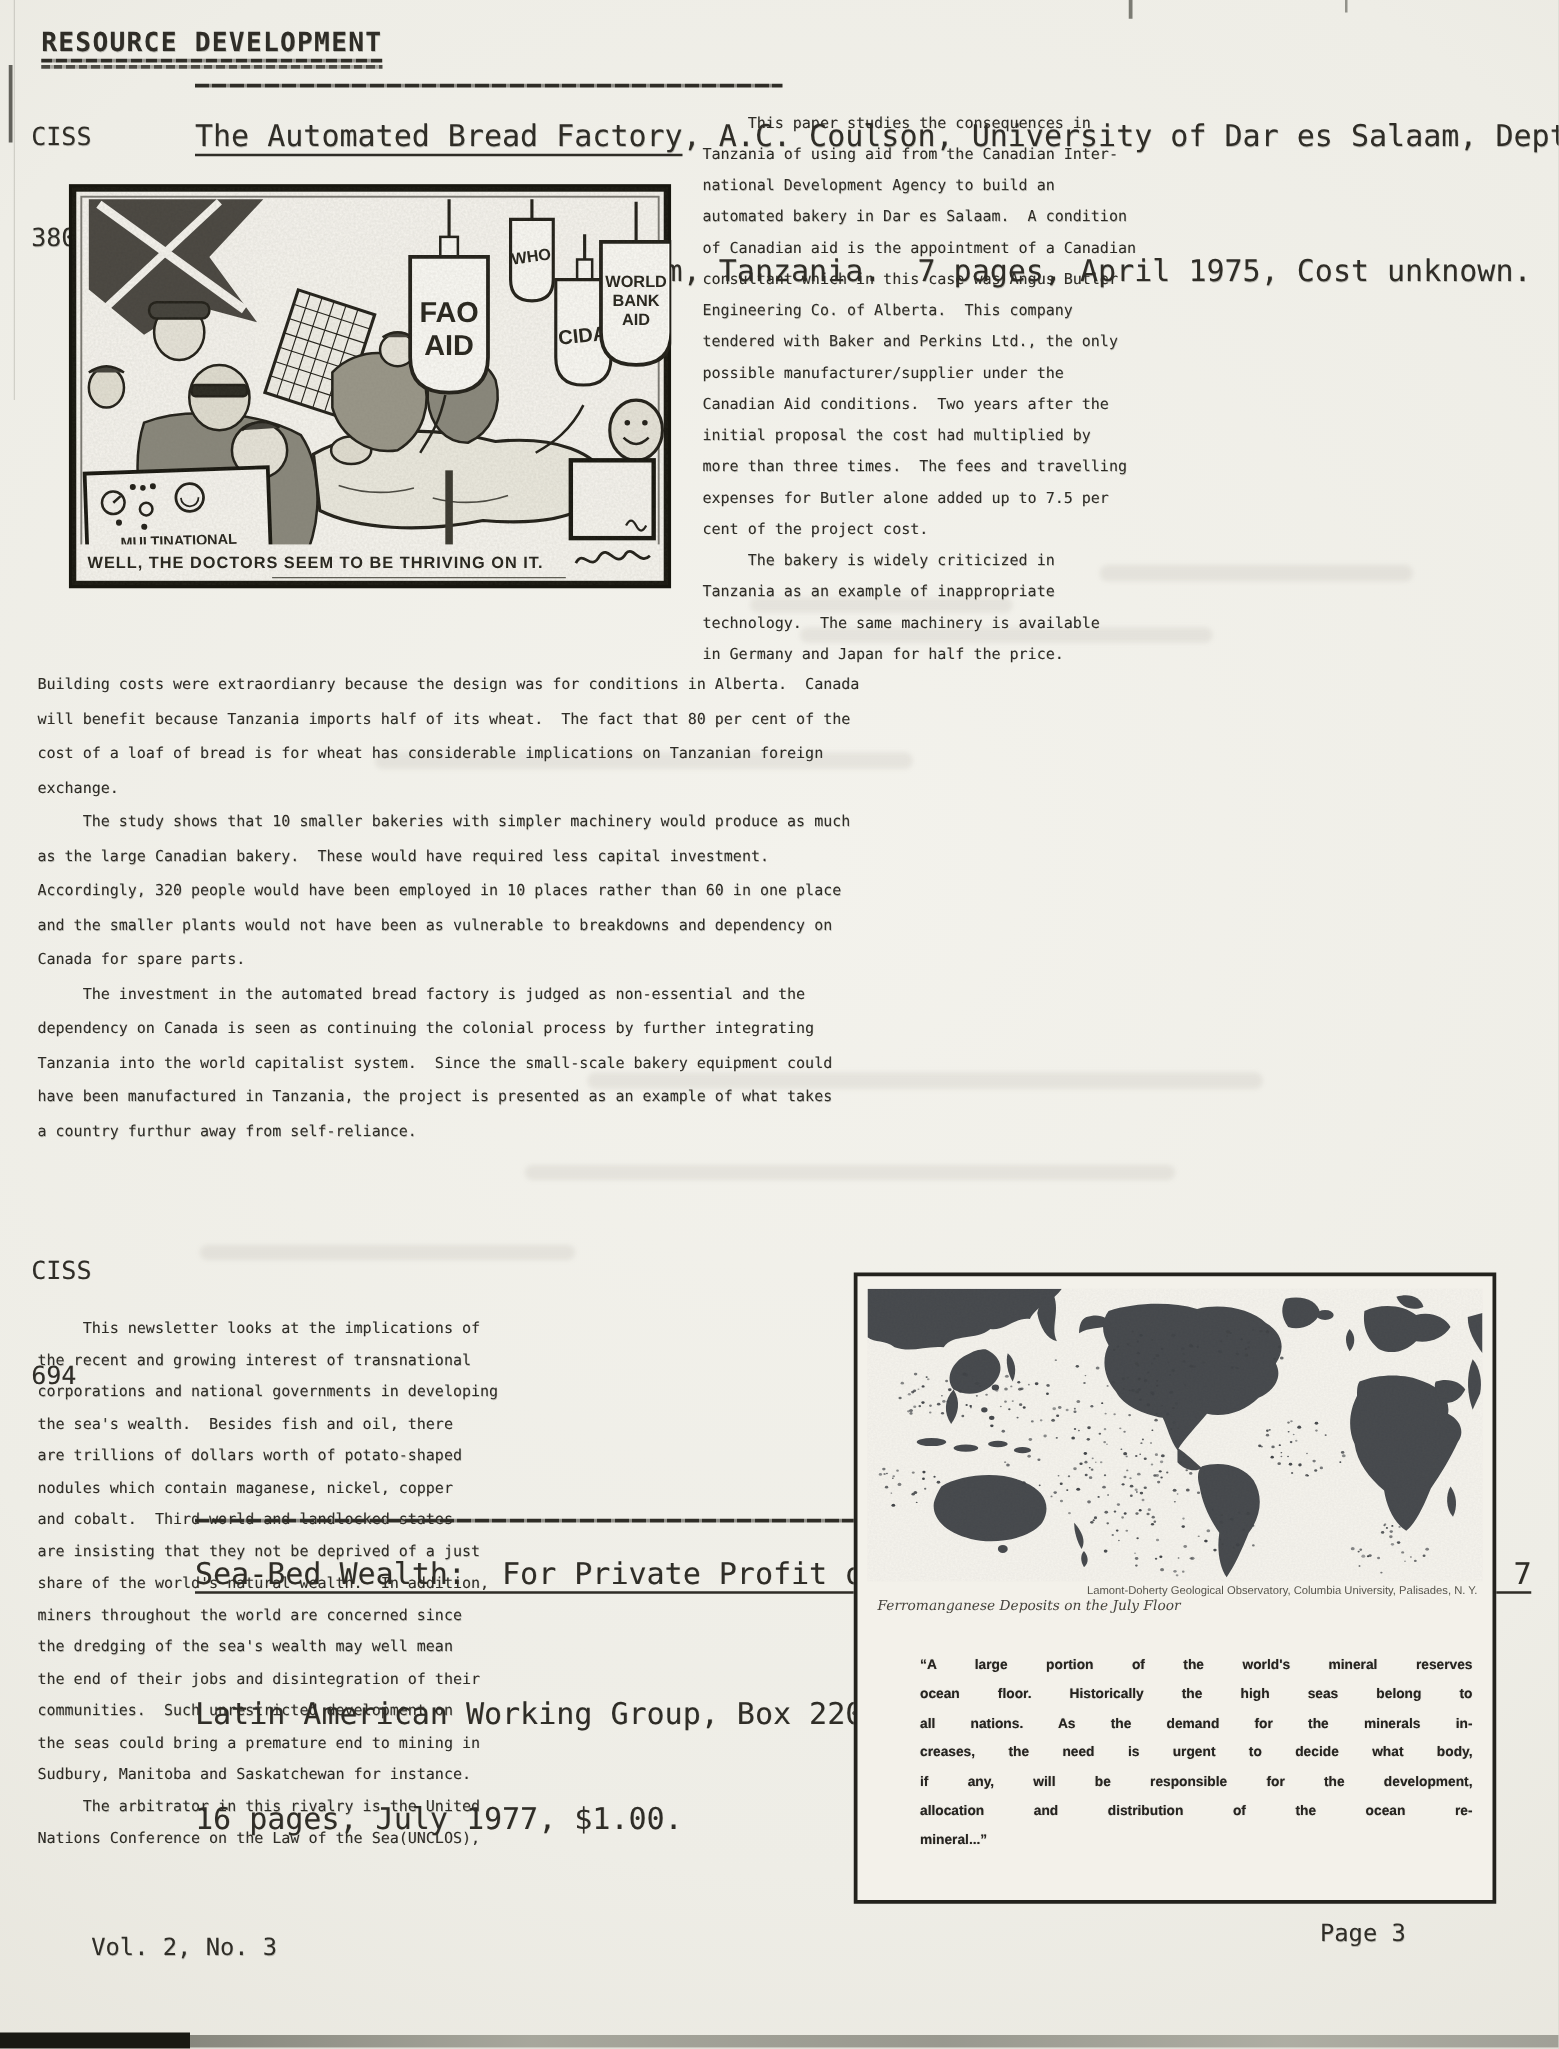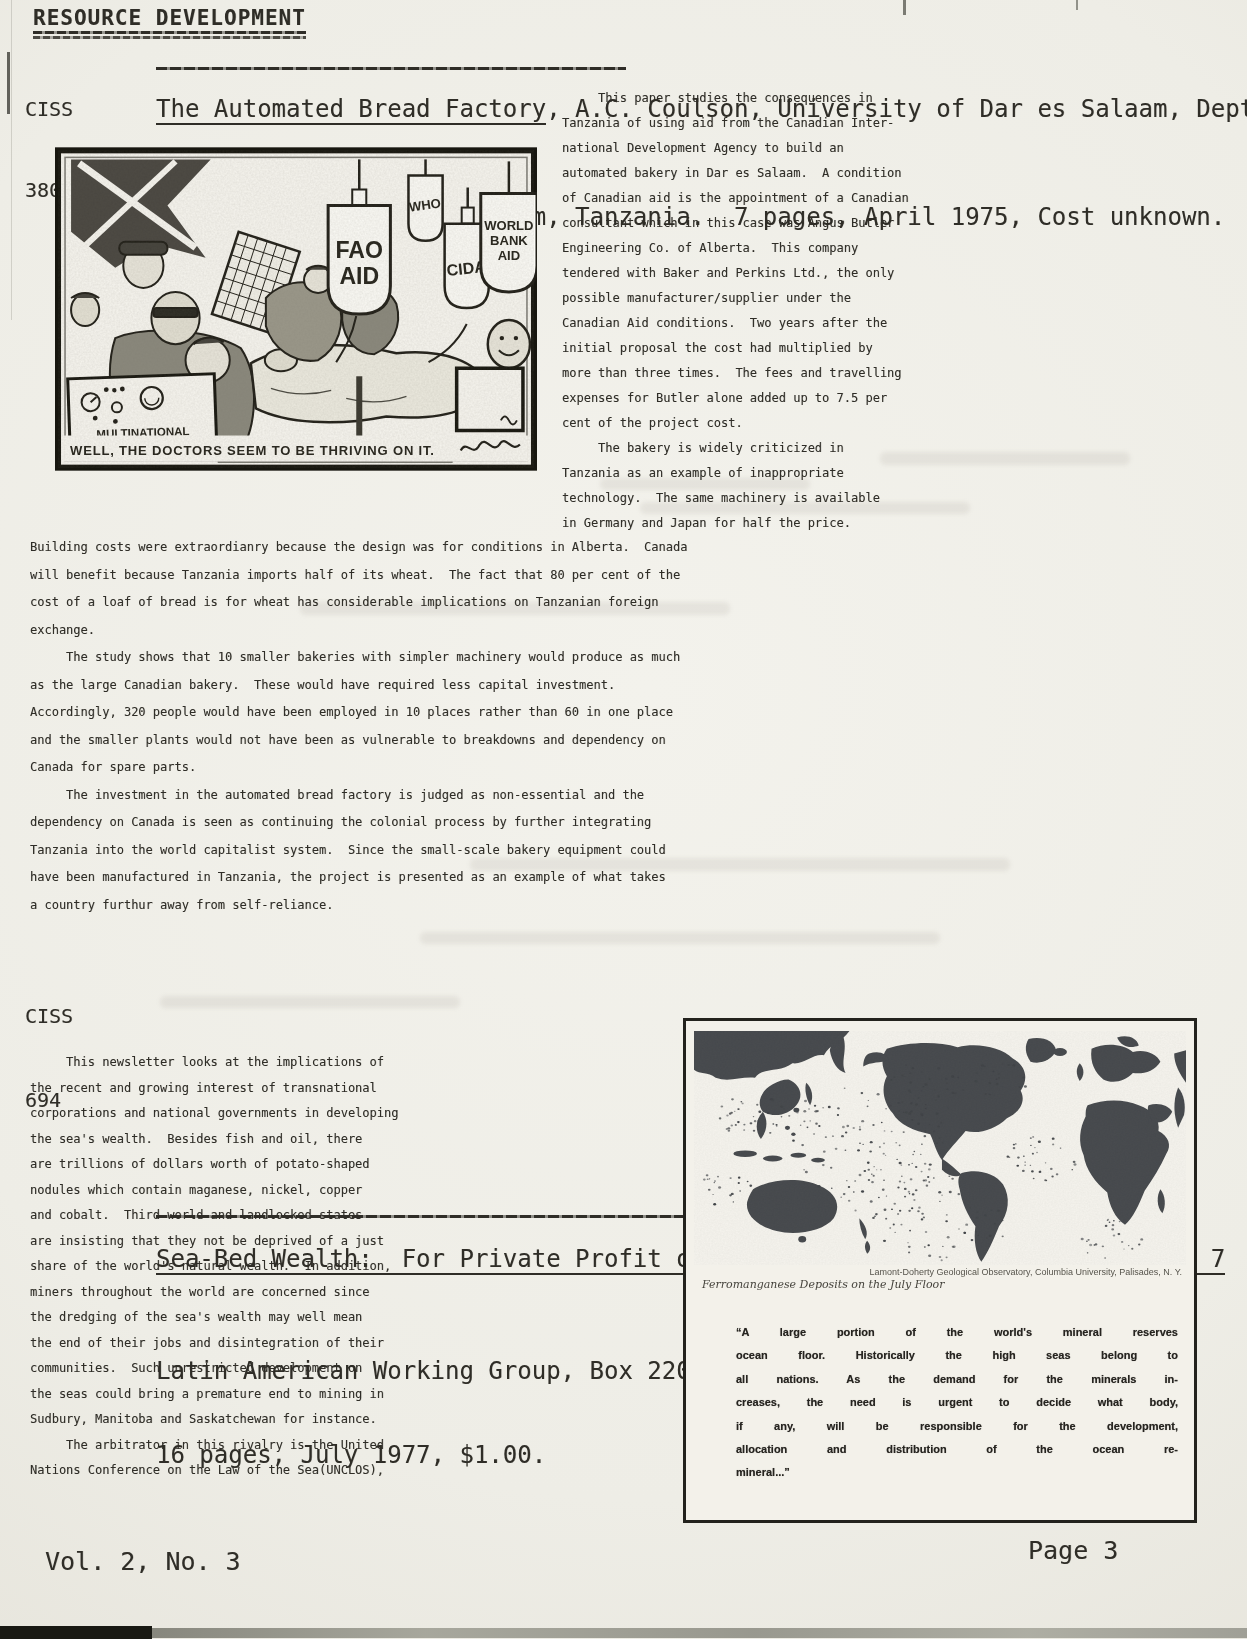--- a/index.html
+++ b/index.html
@@ -33,21 +33,21 @@
   .map-credit{font-family:"Liberation Sans",sans-serif;font-size:9px;color:#56544c;
     text-align:right;margin:2px 12px 0 0;}
   .map-caption{font-family:"DejaVu Serif",serif;font-style:italic;font-size:11px;
     color:#45433c;margin:1px 0 0 16px;}
   .quote{margin:30px 16px 0 50px;font-family:"Liberation Sans",sans-serif;
     font-weight:bold;font-size:11px;line-height:23.4px;color:#262420;
     text-shadow:0 0 0.7px rgba(38,36,32,.55);}
   .quote .tline{white-space:normal;text-align:justify;text-align-last:justify;}
   .quote .tline:last-child{text-align-last:left;}
 
-  .footer{font-size:25px;}
+  .footer{font-size:19px;margin-left:28px;}
 
   .smudge{position:absolute;background:rgba(115,110,96,.10);border-radius:6px;filter:blur(2px);}
   .mark{position:absolute;}
 </style>
 </head>
 <body>
 
 <div class="page">
 
   <div class="mark" style="left:903px;top:0;width:3px;height:15px;background:#4a4a42;opacity:.7;"></div>
@@ -58,21 +58,21 @@
   <div class="smudge" style="left:880px;top:452px;width:250px;height:13px;"></div>
   <div class="smudge" style="left:600px;top:478px;width:210px;height:12px;"></div>
   <div class="smudge" style="left:640px;top:502px;width:330px;height:12px;"></div>
   <div class="smudge" style="left:300px;top:602px;width:430px;height:13px;"></div>
   <div class="smudge" style="left:470px;top:858px;width:540px;height:13px;"></div>
   <div class="smudge" style="left:420px;top:932px;width:520px;height:12px;"></div>
   <div class="smudge" style="left:160px;top:996px;width:300px;height:12px;"></div>
   <div class="smudge" style="left:700px;top:1140px;width:320px;height:12px;"></div>
   <div class="smudge" style="left:690px;top:1196px;width:300px;height:12px;"></div>
 
-  <div class="abs" style="left:33px;top:6px;">
+  <div class="abs" style="left:33px;top:22px;">
     <div class="hdr-text tw">RESOURCE DEVELOPMENT</div>
     <div class="hdr-ul"></div>
     <div class="hdr-ul2"></div>
   </div>
 
   <div class="abs ciss tw" style="left:25px;top:42px;">
     <div>CISS</div>
     <div>380</div>
   </div>
 

